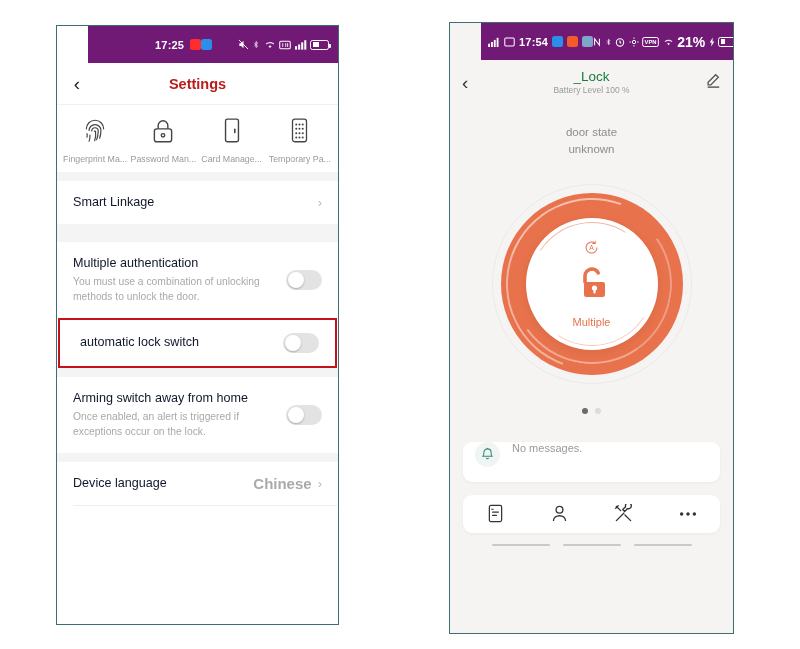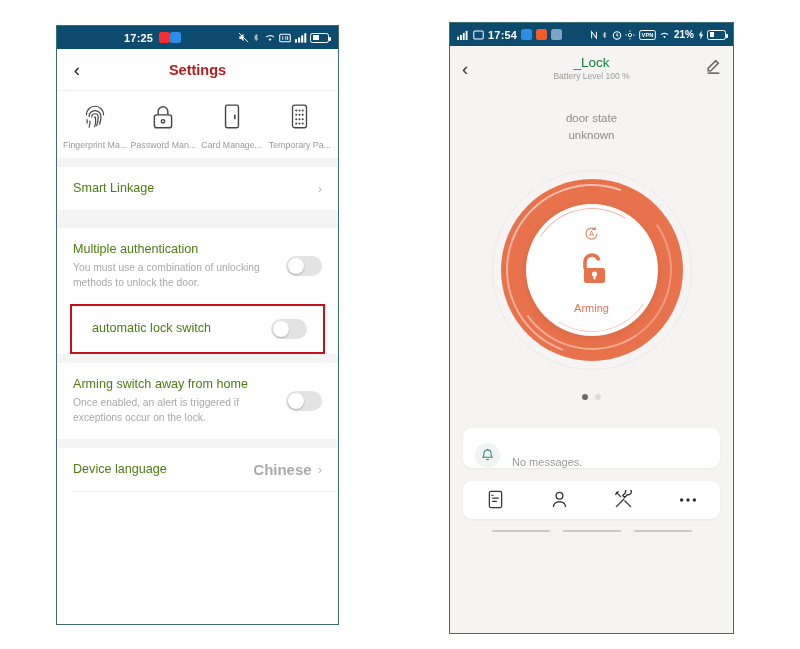--- a/index.html
+++ b/index.html
@@ -16,48 +16,49 @@
     position: absolute;
     background: #ffffff;
     border: 1px solid #3d6e72;
     overflow: hidden;
   }
   #phone-left  { left: 56px;  top: 25px; width: 283px; height: 600px; }
   #phone-right { left: 449px; top: 22px; width: 285px; height: 612px; background:#f5f4f2; }
 
   
   .statusbar {
-    background: #0c4a6e;
+    background: #701a75;
     color: #fff;
-    height: 23px;
+    height: 37px;
     display: flex;
     align-items: center;
     padding: 0 7px;
     font-size: 10.5px;
     font-weight: bold;
+    margin-left: 31px;
   }
   .sb-left { display: flex; align-items: center; gap: 4px; }
   .sb-spacer { flex: 1; }
   .sb-right { display: flex; align-items: center; gap: 3.5px; }
   .sb-time { font-size: 11px; font-weight: bold; letter-spacing: .2px; }
   .sb-ico { display: inline-block; line-height: 0; }
   .sb-app {
     width: 11px; height: 11px; border-radius: 2.5px;
     display: inline-block;
   }
   .batt {
     width: 19px; height: 10px; border: 1.2px solid #fff; border-radius: 2.5px;
     position: relative; display: inline-block;
   }
   .batt:after {
     content: ""; position: absolute; right: -3px; top: 3px;
     width: 2px; height: 4px; background: #fff; border-radius: 0 1px 1px 0;
   }
   .batt i { position: absolute; left: 1.5px; top: 1.5px; bottom: 1.5px; background: #fff; display: block; }
-  .sb-pct { font-size: 10px; font-weight: bold; }
+  .sb-pct { font-size: 14px; font-weight: bold; }
 
   
   #phone-left .statusbar { justify-content: flex-start; padding: 0 9px; }
   #phone-left .sb-lead { width: 58px; }
 
   
   .nav {
     height: 42px;
     background: #fff;
     display: flex;
@@ -97,40 +98,40 @@
   .row {
     padding: 13px 16px;
     display: flex; align-items: center;
     min-height: 42px;
     position: relative;
   }
   .row + .row:before {
     content: ""; position: absolute; left: 16px; right: 0; top: 0; height: 1px; background: #f0f0f0;
   }
   .row .texts { flex: 1; padding-right: 10px; }
-  .row .title { font-size: 12.6px; color: #4d7c0f; line-height: 1.35; }
+  .row .title { font-size: 12.6px; color: #0f172a; line-height: 1.35; }
   .row .sub { font-size: 10.3px; color: #a9a9a9; line-height: 1.45; margin-top: 3px; }
   .row .value { font-size: 15px; color: #aaa; margin-right: 6px; font-weight: bold; }
   .chev { color: #bdbdbd; font-size: 13px; line-height: 1; }
 
   .toggle {
     width: 36px; height: 20px; border-radius: 10px;
     background: #e3e3e3; position: relative; flex: none;
   }
   .toggle .knob {
     position: absolute; top: 2px; left: 2px;
     width: 16px; height: 16px; border-radius: 50%;
     background: #fff; box-shadow: 0 1px 2px rgba(0,0,0,.25);
   }
   .toggle.on { background: #27a08e; }
   .toggle.on .knob { left: 18px; }
 
   .hl-row {
     border: 2.5px solid #c5121a;
-    margin: 0 13px;
+    margin: 0 1px;
     padding-left: 20px;
   }
   .hl-row:before { display: none !important; }
 
   
   #phone-right .rnav {
     height: 44px; position: relative; display: flex; align-items: center;
     padding: 0 12px;
   }
   .rnav-back { font-size: 19px; color: #333; line-height: 1; }
@@ -188,21 +189,21 @@
 
   .dots { display: flex; justify-content: center; gap: 7px; margin-top: 24px; }
   .dot { width: 6px; height: 6px; border-radius: 50%; background: #dcdcdc; }
   .dot.active { background: #6b6b6b; }
 
   .msgbar {
     margin: 28px 13px 0 13px;
     background: #fff;
     border-radius: 9px;
     height: 40px;
-    display: flex; align-items: flex-end;
+    display: flex; align-items: flex-start;
     padding: 0 12px; gap: 12px;
     box-shadow: 0 1px 3px rgba(0,0,0,.05);
   }
   .bell-circle {
     width: 25px; height: 25px; border-radius: 50%; background: #f0f4f3;
     display: flex; align-items: center; justify-content: center; flex: none;
   }
   .msgtext { font-size: 11px; color: #9a9a9a; }
 
   .tabbar {
@@ -506,21 +507,21 @@
           </svg>
         </span>
         <span>
           <svg width="40" height="42" viewBox="0 0 40 42" fill="none">
             <path d="M13 18V12a7 7 0 0113.2-3.2" stroke="#e8724c" stroke-width="3.6" stroke-linecap="round"></path>
             <rect x="12" y="18" width="21" height="15" rx="2.2" fill="#e8724c"></rect>
             <circle cx="22.5" cy="24" r="2.6" fill="#fff"></circle>
             <rect x="21.4" y="24.5" width="2.2" height="5" rx="1.1" fill="#fff"></rect>
           </svg>
         </span>
-        <span class="lock-label">Arming</span>
+        <span class="lock-label">Multiple</span>
       </div>
     </div>
   </div>
 
   <div class="dots">
     <span class="dot active"></span>
     <span class="dot"></span>
   </div>
 
   <div class="msgbar">

